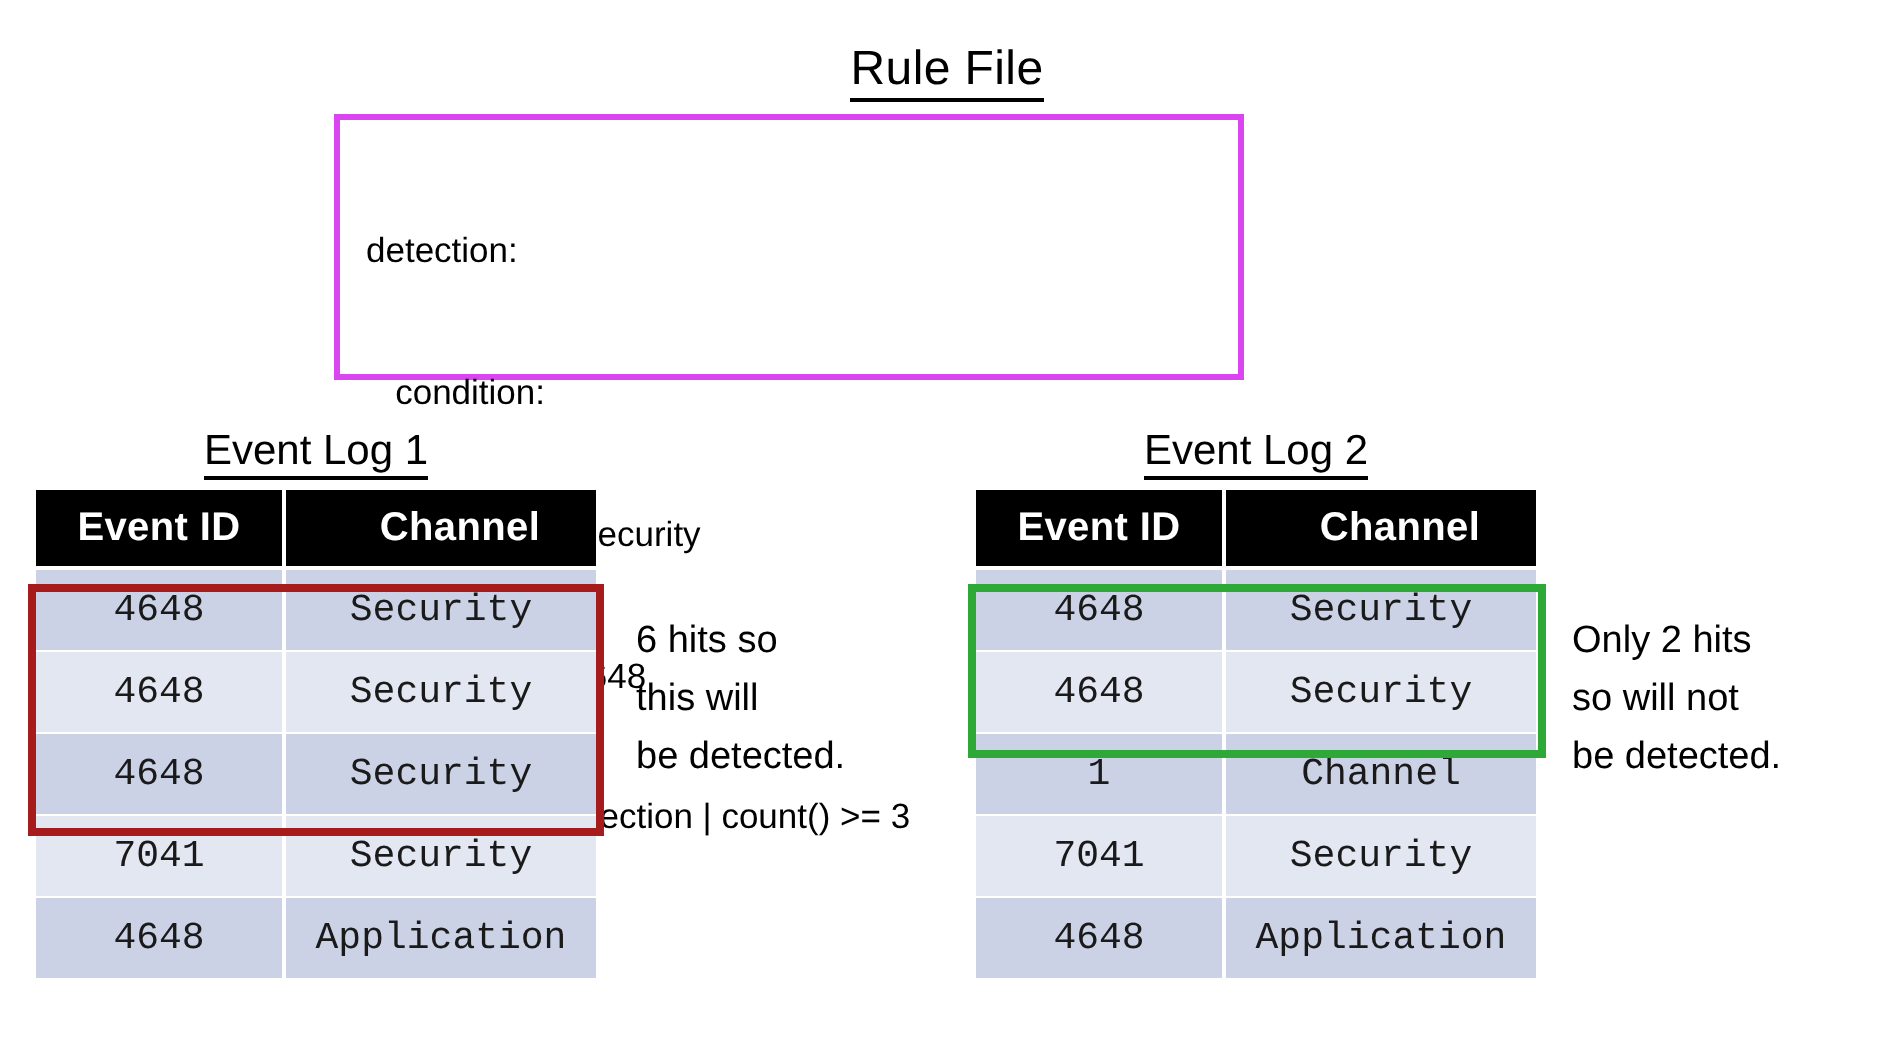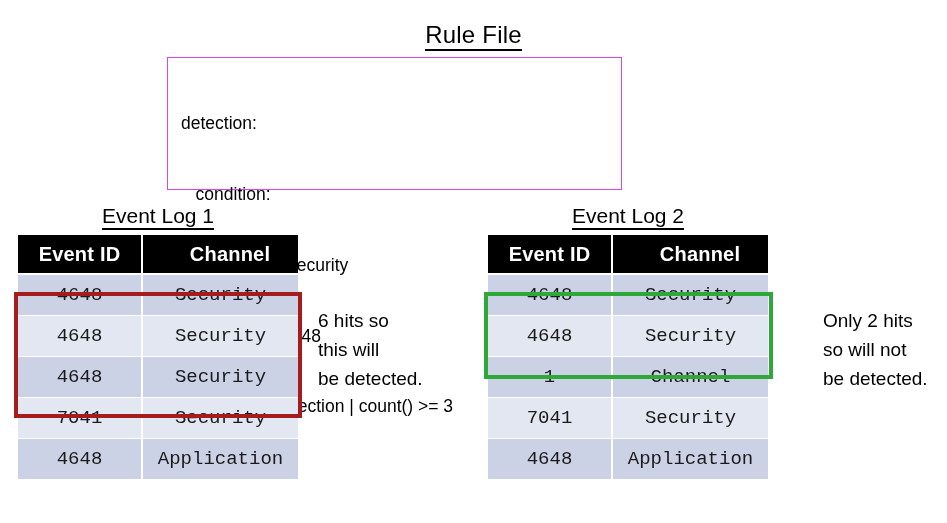--- a/index.html
+++ b/index.html
@@ -38,40 +38,40 @@
     padding-bottom: 1px;
   }
 
   .rule-box {
     position: absolute;
     left: 167px;
     top: 57px;
     width: 455px;
     height: 133px;
     box-sizing: border-box;
-    border: 1px solid #d946ef;
+    border: 3px solid #d946ef;
     background: #ffffff;
   }
   .rule-lines {
     position: absolute;
     left: 13px;
     top: 7px;
     font-size: 17.5px;
     line-height: 23.6px;
     white-space: pre;
     color: #000;
   }
   .rule-line {
     white-space: pre;
   }
 
   
   .log-block {
     position: absolute;
-    top: 202px;
+    top: 212px;
   }
   .log-block.left  { left: 18px; }
   .log-block.right { left: 488px; }
 
   .log-title {
     width: 280px;
     text-align: center;
     font-size: 21px;
     line-height: 27px;
     color: #000;
@@ -147,21 +147,21 @@
 
   
   .note {
     position: absolute;
     font-size: 19px;
     line-height: 29px;
     color: #000;
     white-space: pre-line;
   }
   .note.left-note  { left: 318px; top: 306px; }
-  .note.right-note { left: 786px; top: 306px; margin-left: 37px; }
+  .note.right-note { left: 786px; top: 306px; }
 </style>
 </head>
 <body>
 
 <div class="stage">
 
   <div class="rule-title">
     <span>Rule File</span>
   </div>
 

